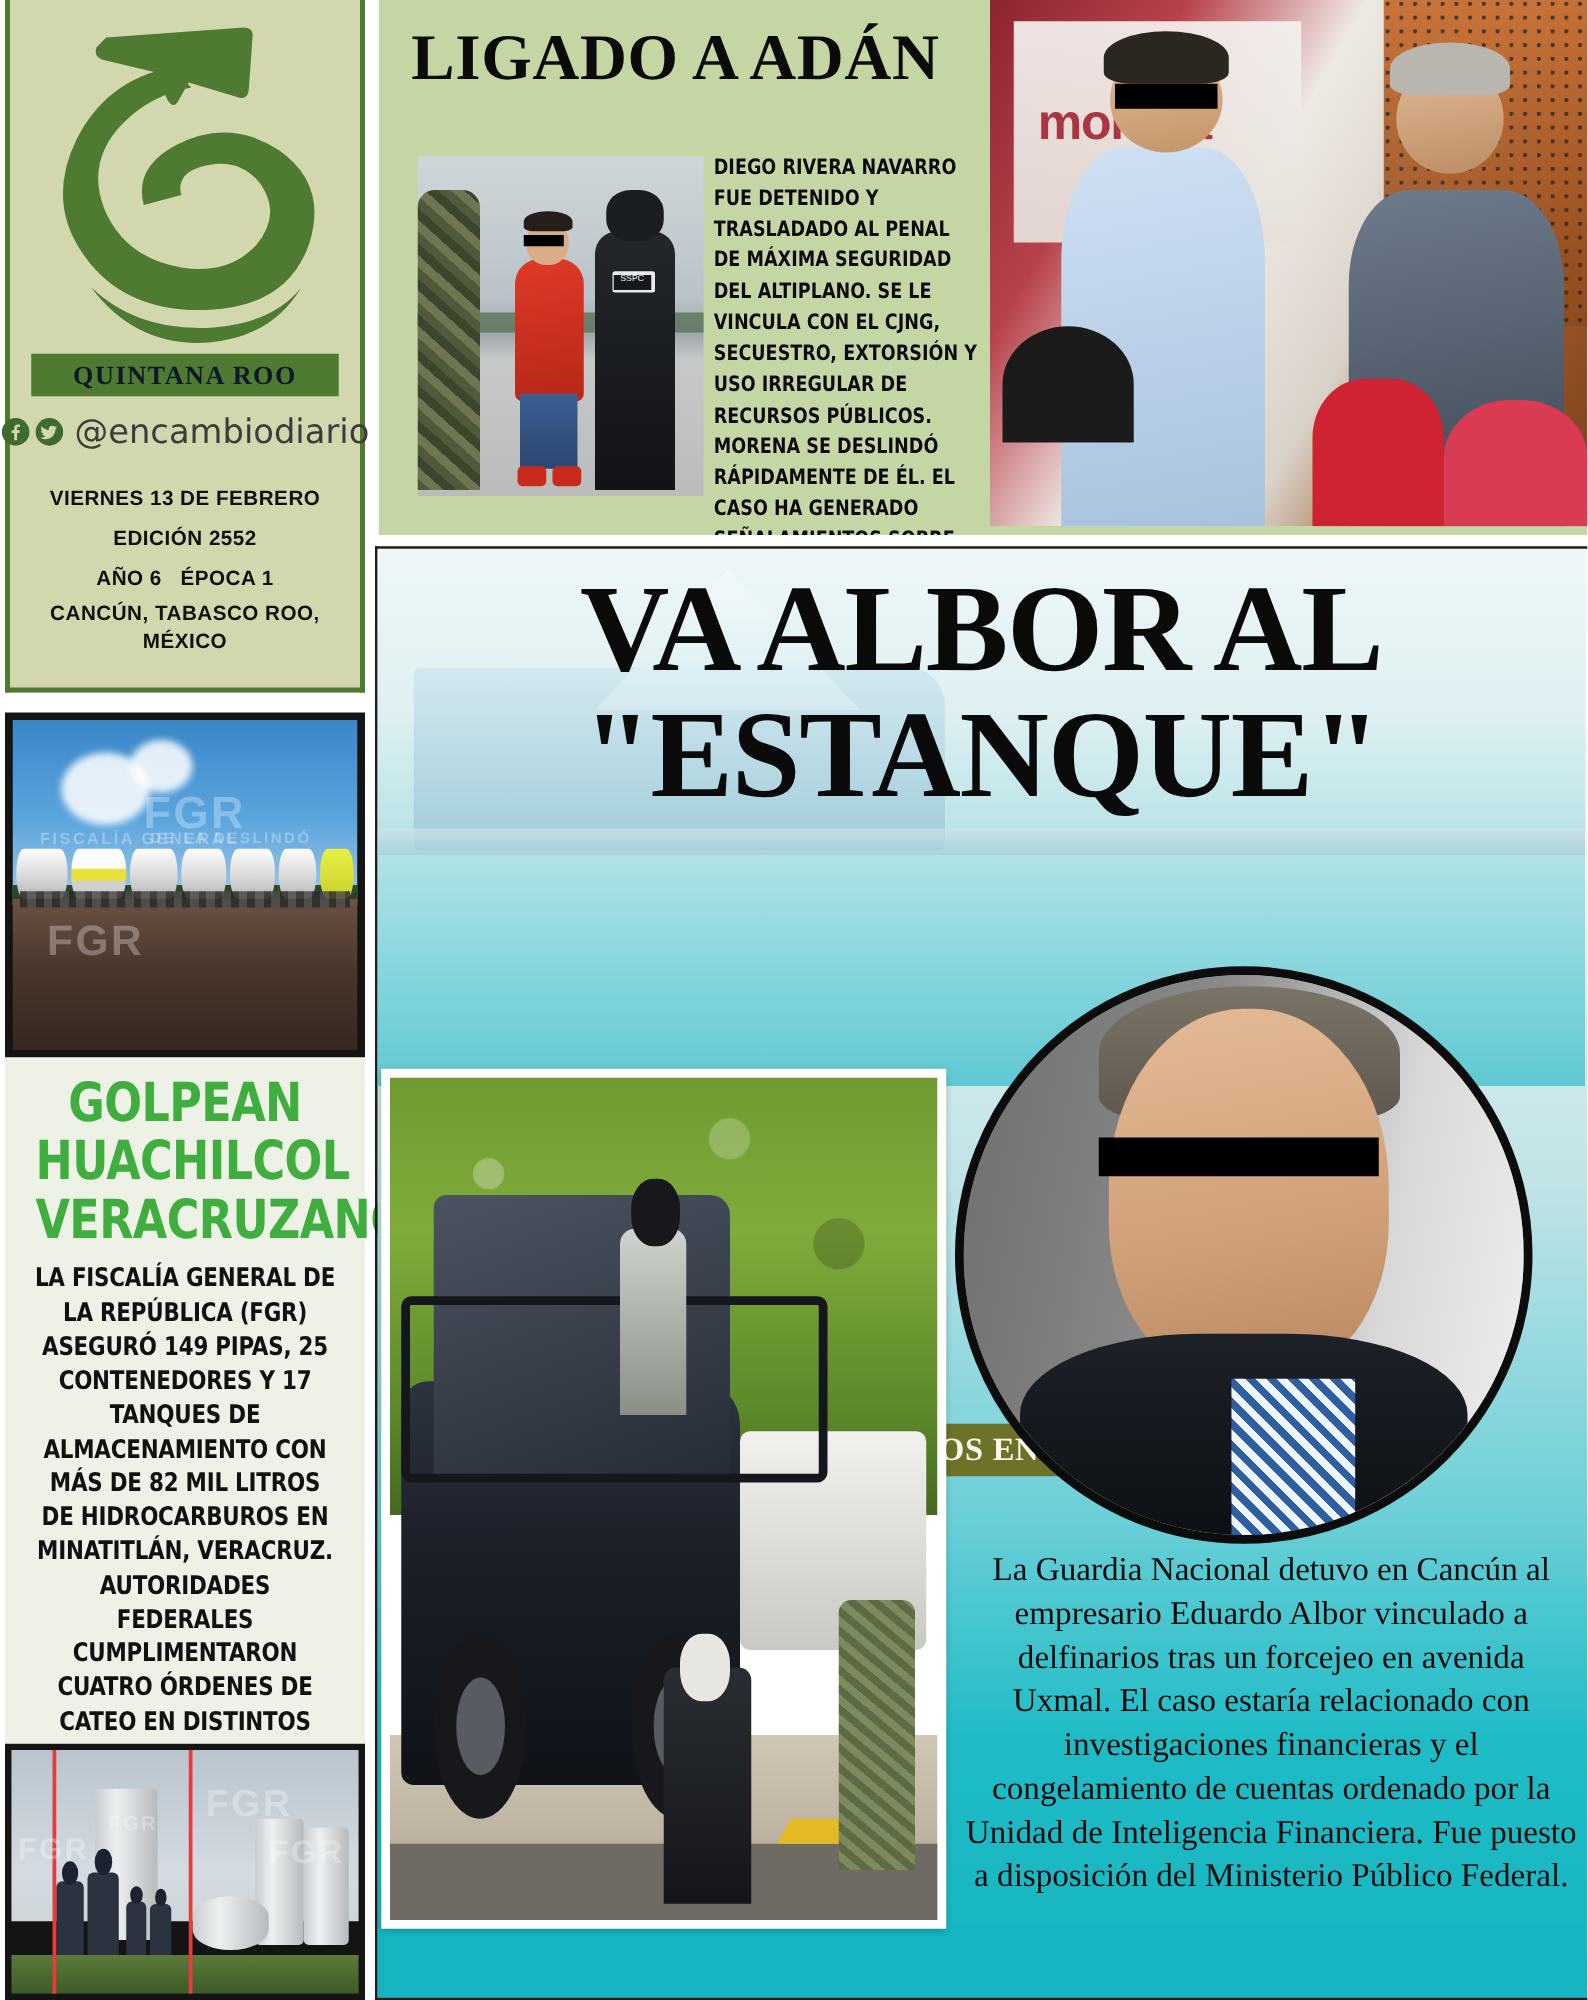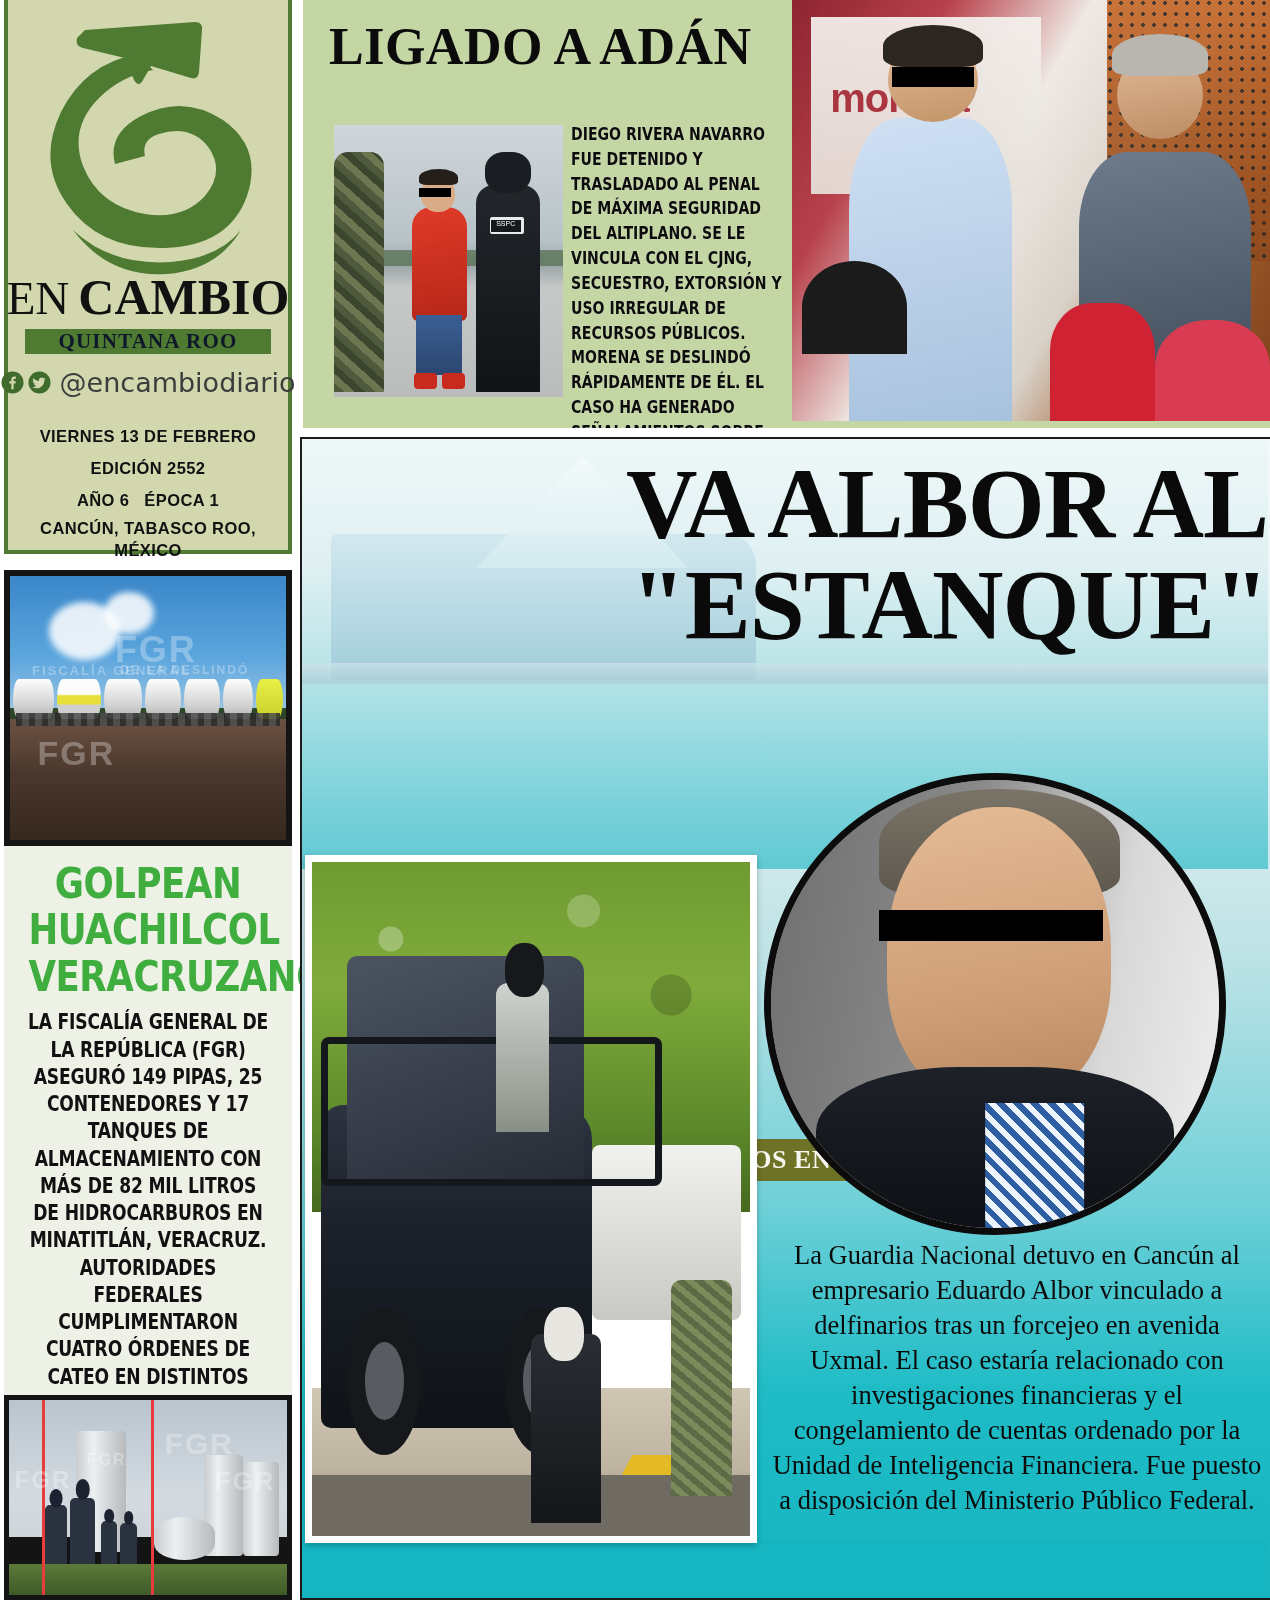--- a/index.html
+++ b/index.html
@@ -117,21 +117,21 @@
   
   .hero {
     position: absolute; left: 300px; top: 437px; width: 970px; height: 1163px;
     border: 2px solid #1c1c1c; border-right: none; overflow: hidden;
     background: linear-gradient(180deg,#f4f9fa 0%, #e9f4f5 22%, #bfe3e6 44%, #6fd0d8 66%, #1fbcc6 82%, #15b5c1 100%);
   }
   .hero-photo-water {
     position: absolute; left: 0; top: 0; width: 966px; height: 430px; overflow: hidden;
   }
   .hero-title {
-    position: absolute; left: 0; top: 17px; width: 966px; text-align: right;
+    position: absolute; left: 0; top: 17px; width: 966px; text-align: center;
     font-family: "Liberation Serif", serif; font-weight: 700; color: #0a0a0a;
     line-height: 0.96; letter-spacing: -1px; z-index: 6;
   }
   .hero-title .hl1 { font-size: 99px; display: block; }
   .hero-title .hl2 { font-size: 99px; display: block; margin-top: 6px; }
   .hero-kicker {
     position: absolute; left: 172px; top: 700px; width: 620px; height: 42px;
     background: #6d7226; display: flex; align-items: center; justify-content: center;
     z-index: 6;
   }
@@ -285,24 +285,20 @@
 
     <div class="masthead">
       <div class="logo-wrap">
         <svg viewBox="0 0 230 268" xmlns="http://www.w3.org/2000/svg">
           <path fill="#4e7a32" d="M52 22 L162 14 Q170 14 169 22 L166 64 Q165 72 158 70 L118 58 L110 72 Q106 80 101 72 L92 50 L50 40 Q42 38 44 30 Z"></path>
           <path fill="#4e7a32" d="M104 46 Q52 56 28 104 Q4 154 34 196 Q66 242 132 240 Q196 238 214 188 Q230 140 190 112 Q150 86 108 108 Q74 126 82 156 L112 148 Q108 132 126 126 Q158 116 176 140 Q192 164 172 188 Q150 212 112 206 Q66 198 50 158 Q36 120 66 90 Q88 68 120 62 Z"></path>
           <path fill="#4e7a32" d="M40 222 Q78 258 138 254 Q186 250 208 222 Q184 262 134 266 Q76 270 40 222 Z"></path>
         </svg>
       </div>
 
-      <div class="brand-row">
-        <span class="brand-en">EN</span>
-        <span class="brand-cambio">CAMBIO</span>
-      </div>
 
       <div class="brand-bar">
         <span>QUINTANA ROO</span>
       </div>
 
       <div class="social-row">
         <svg class="soc-icon" viewBox="0 0 24 24">
           <circle cx="12" cy="12" r="11.5" fill="#3f6b2c"></circle>
           <path fill="#d3d7ae" d="M13.2 19v-6h2l.3-2.4h-2.3V9.1c0-.7.2-1.1 1.2-1.1h1.2V5.9c-.2 0-.9-.1-1.8-.1-1.8 0-3 1.1-3 3.1v1.7H8.7V13h2.1v6z"></path>
         </svg>

